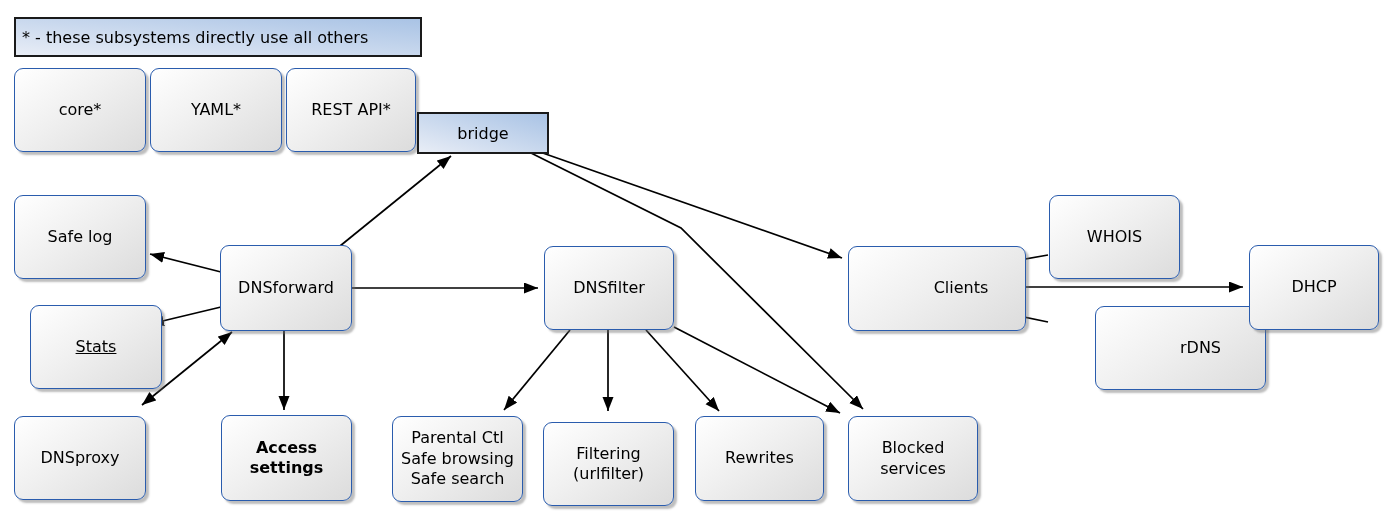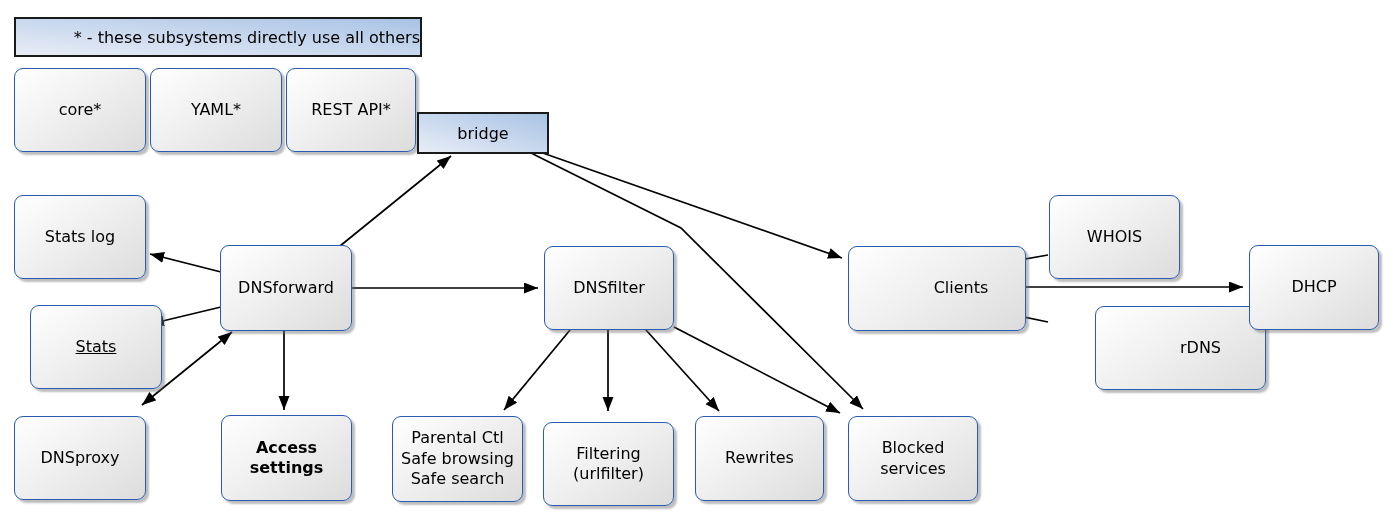--- a/index.html
+++ b/index.html
@@ -28,21 +28,20 @@
     display:flex;align-items:center;justify-content:center;
     font-size:16px;line-height:1.28;
   }
   .node span{white-space:pre-line;text-align:center;}
   .plain{
     position:absolute;
     border:2px solid var(--plain-border);
     background:linear-gradient(to top right,var(--plain-grad-a) 0%,var(--plain-grad-b) 100%);
     display:flex;align-items:center;
     font-size:16px;
-    justify-content:flex-end;
   }
   .plain.center{justify-content:center;}
   .plain.legend{padding-left:6px;}
 
   #n-legend{left:14px;top:17px;width:398px;height:36px;}
   #n-core{left:14px;top:68px;width:130px;height:82px;}
   #n-yaml{left:150px;top:68px;width:130px;height:82px;}
   #n-restapi{left:286px;top:68px;width:128px;height:82px;}
   #n-bridge{left:417px;top:112px;width:128px;height:38px;}
   #n-querylog{left:14px;top:195px;width:130px;height:82px;}
@@ -101,21 +100,21 @@
 <div class="node" id="n-yaml">
   <span>YAML*</span>
 </div>
 <div class="node" id="n-restapi">
   <span>REST API*</span>
 </div>
 <div class="plain center" id="n-bridge">
   <span>bridge</span>
 </div>
 <div class="node" id="n-querylog">
-  <span>Stats log</span>
+  <span>Safe log</span>
 </div>
 <div class="node" id="n-stats">
   <span>Stats</span>
 </div>
 <div class="node" id="n-dnsproxy">
   <span>DNSproxy</span>
 </div>
 <div class="node" id="n-dnsforward">
   <span>DNSforward</span>
 </div>

